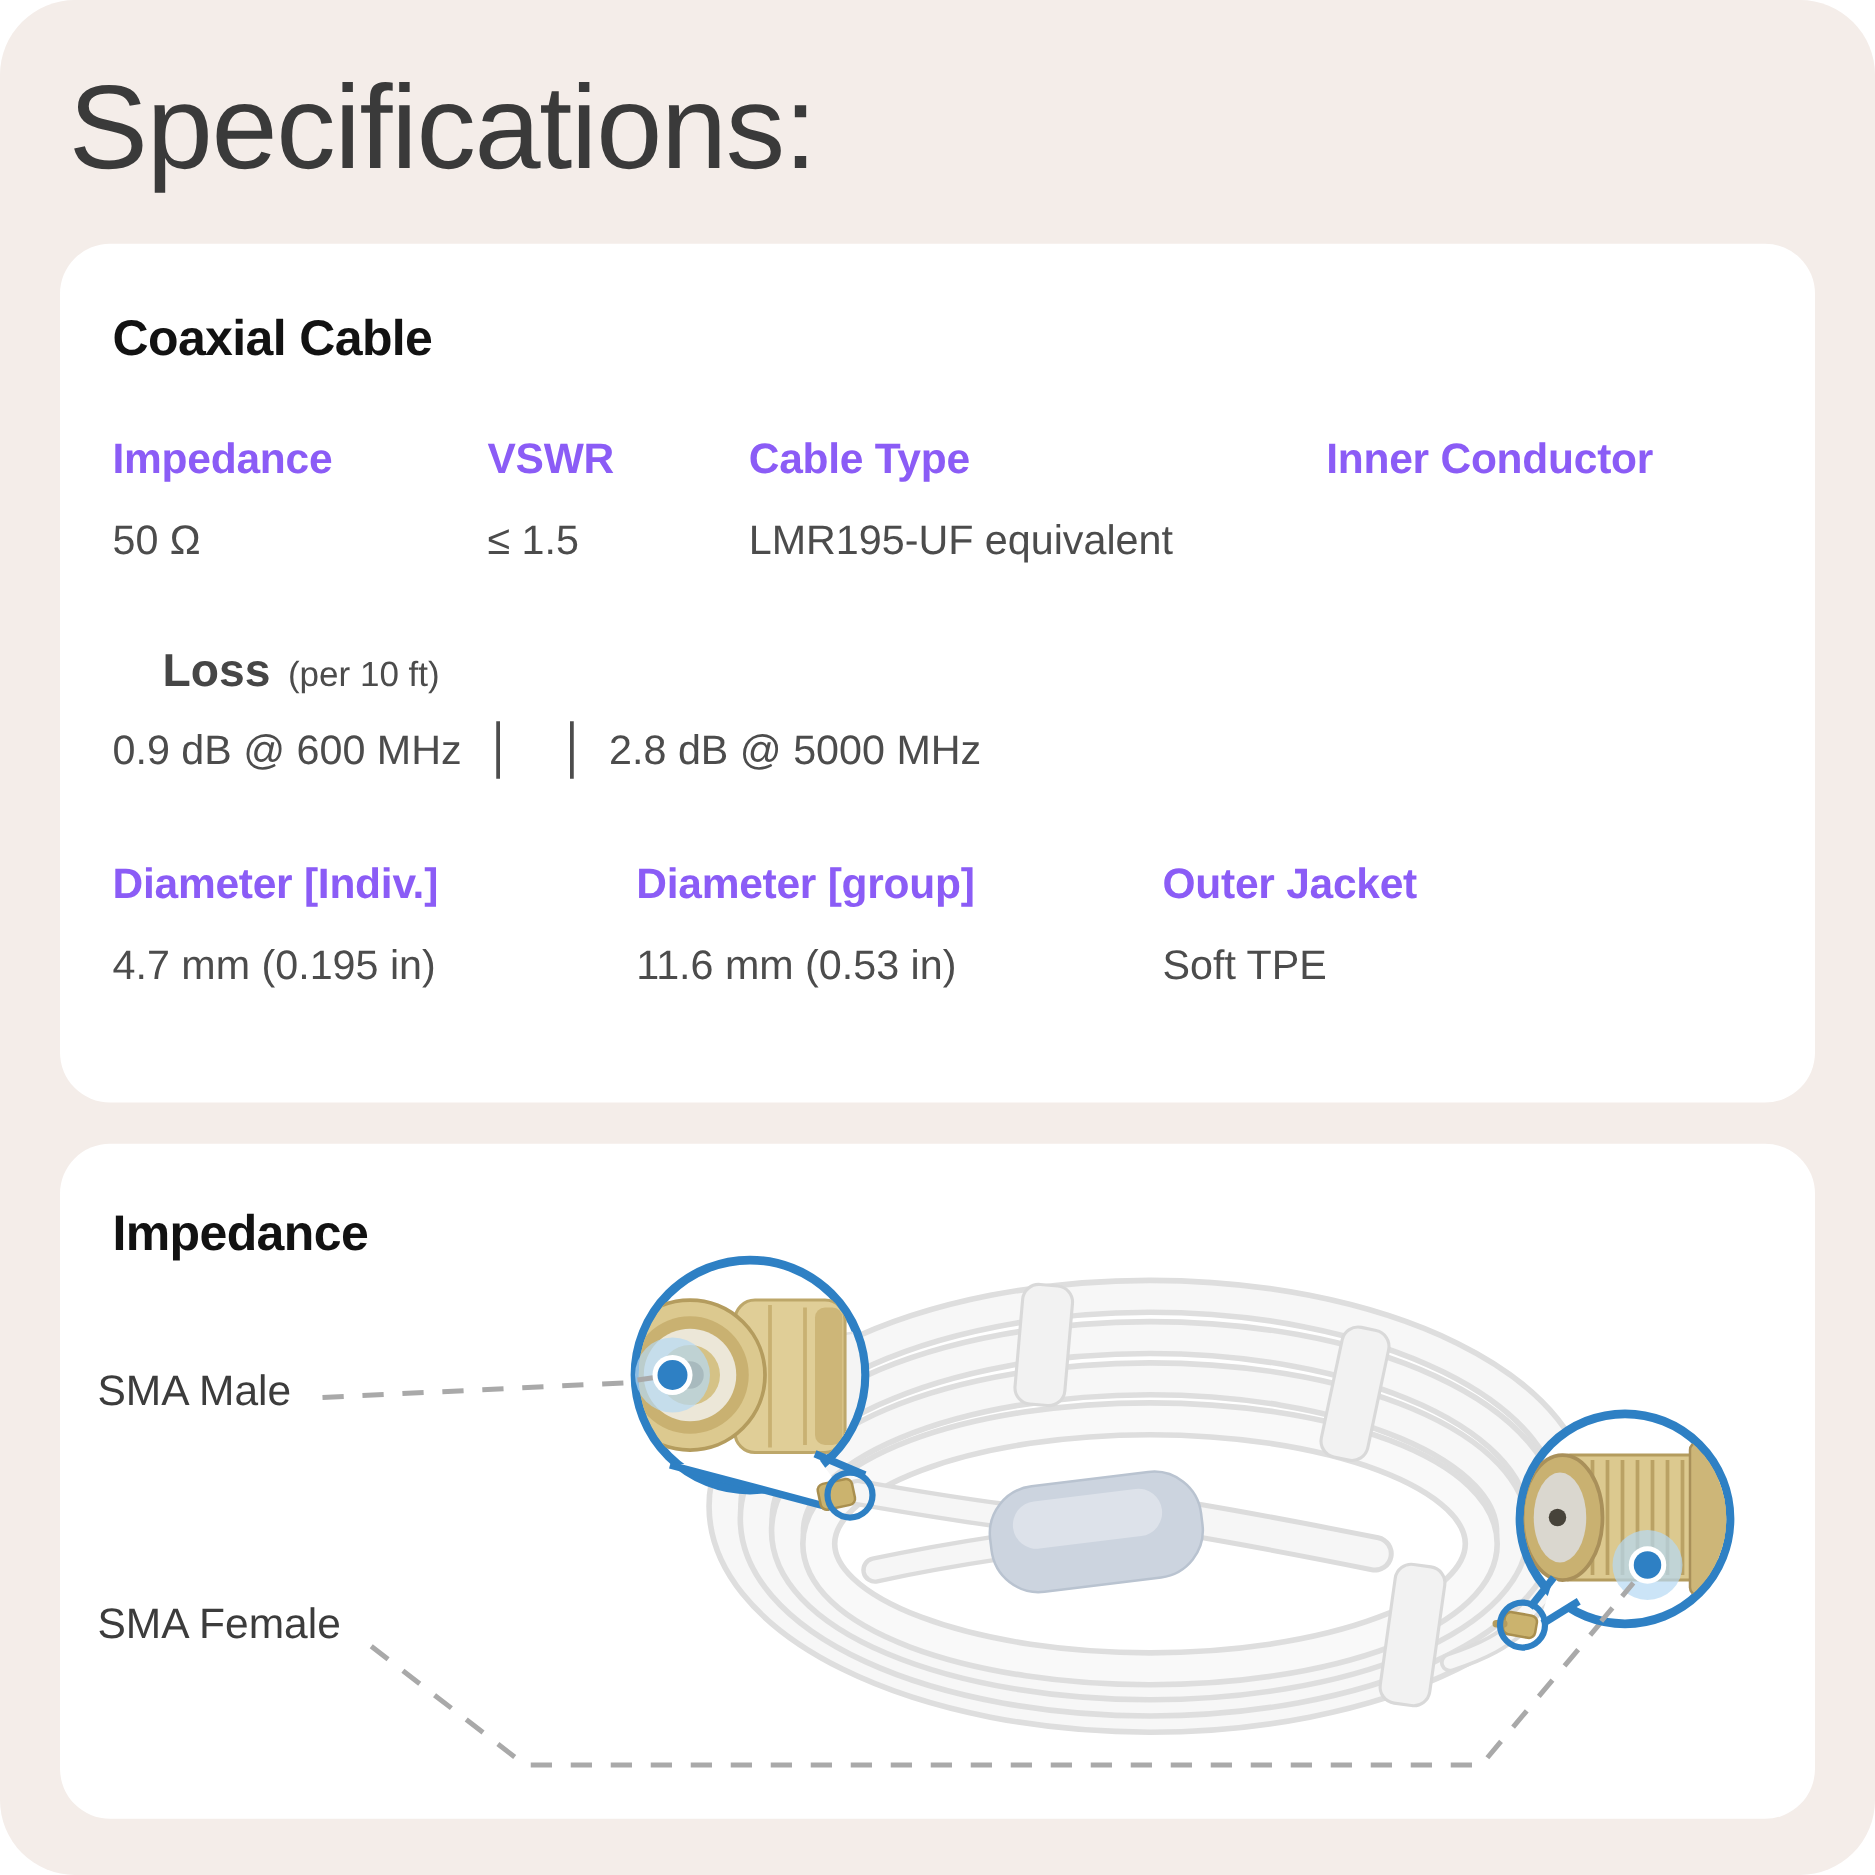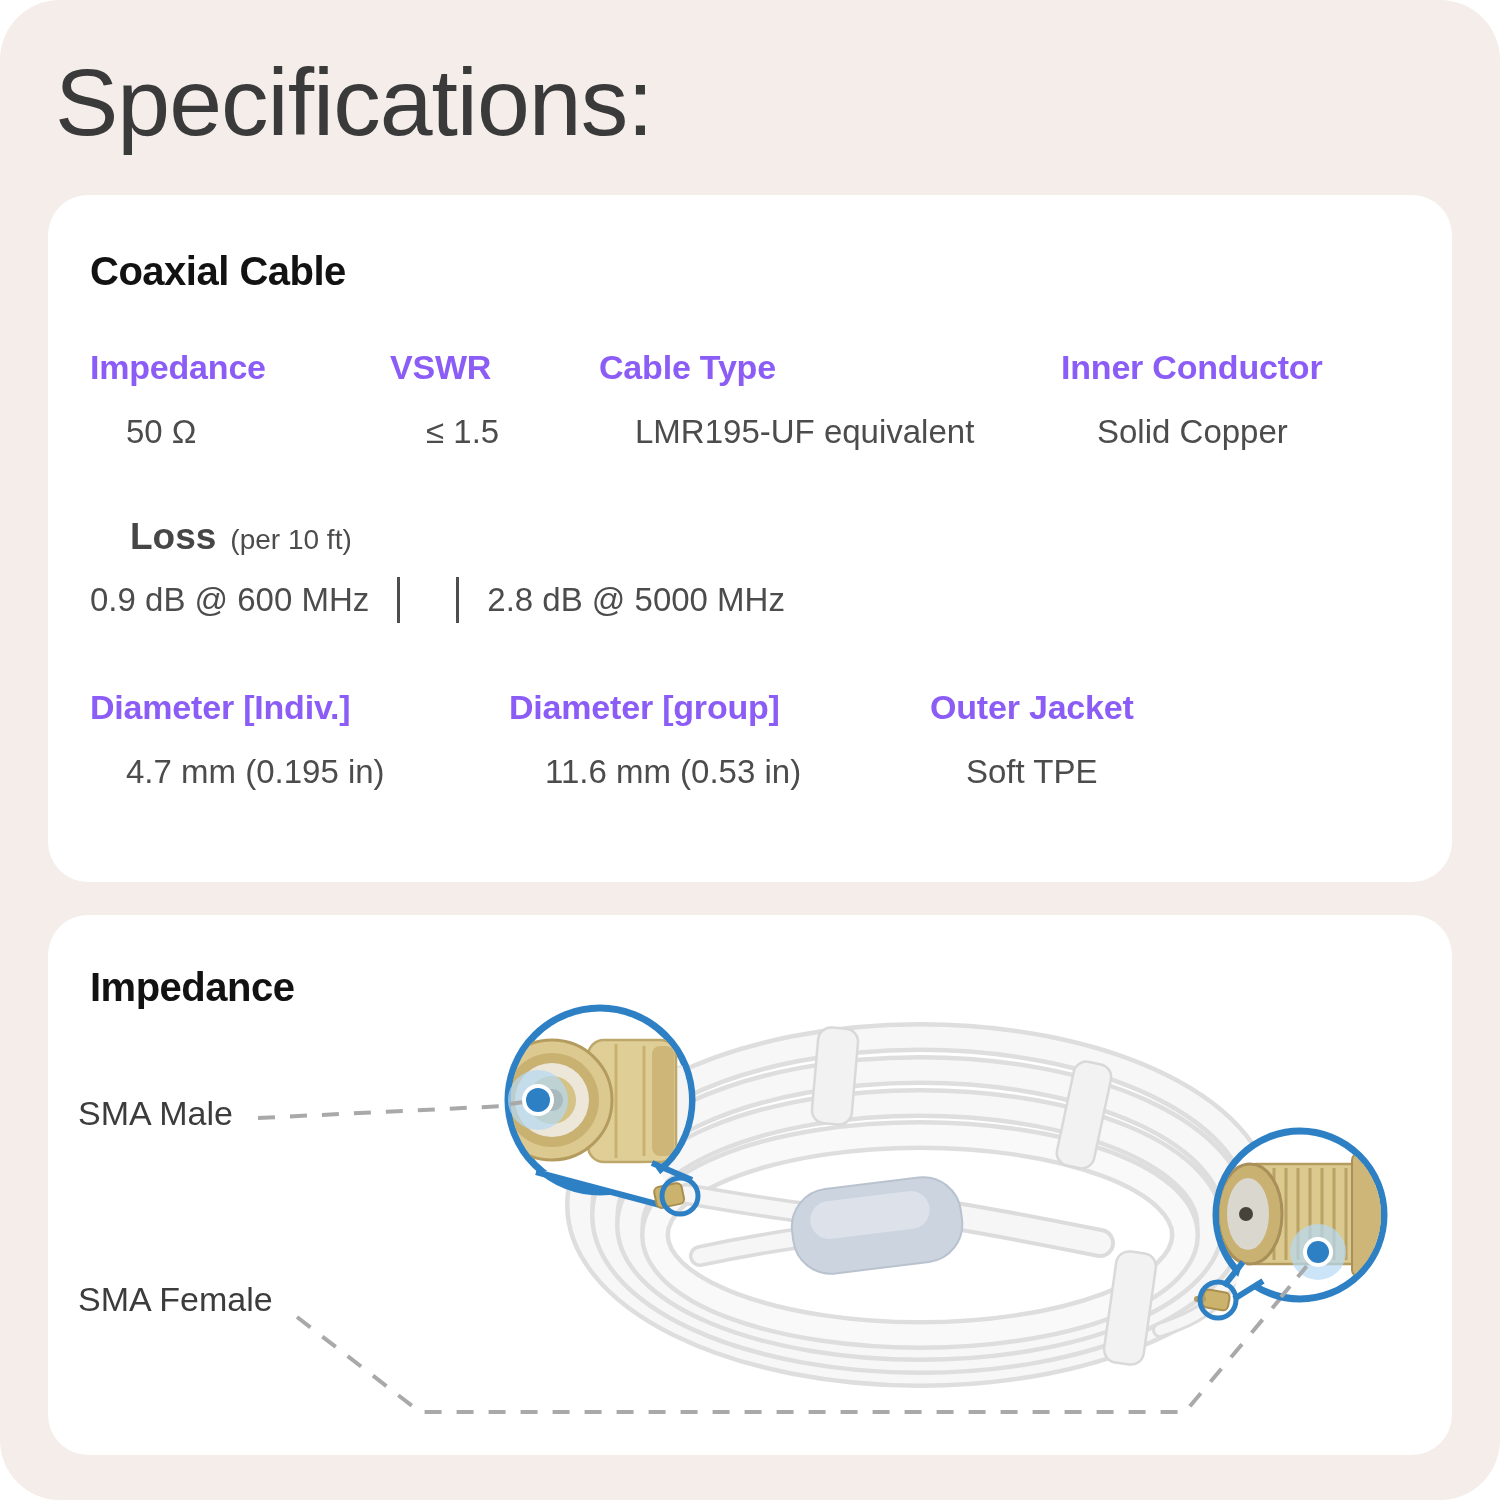--- a/index.html
+++ b/index.html
@@ -32,21 +32,21 @@
     letter-spacing:-0.5px; line-height:1.2;
   }
   .card1 .card-heading { top:52px; }
   .card2 .card-heading { top:48px; }
 
   .spec-row { position:absolute; left:42px; right:42px; }
   .row1 { top:152px; }
   .row2 { top:492px; }
   .spec-col { position:absolute; top:0; }
   .spec-label { font-size:34px; font-weight:700; color:#8b5cf6; line-height:1.2; letter-spacing:-0.2px; }
-  .spec-value { font-size:33px; font-weight:400; color:#4c4c4c; line-height:1.2; margin-top:24px;margin-left:36px; }
+  .spec-value { font-size:33px; font-weight:400; color:#4c4c4c; line-height:1.2; margin-top:24px; }
 
   .loss-block { position:absolute; left:42px; top:320px; }
   .loss-title-line { display:flex; align-items:baseline; gap:14px; }
   .loss-label { font-size:37px; font-weight:700; color:#464646; line-height:1.2;margin-left:40px; }
   .loss-note { font-size:28px; font-weight:400; color:#4c4c4c; }
   .loss-values { margin-top:18px; display:flex; align-items:center; font-size:33px; color:#4c4c4c; }
   .vdiv { display:inline-block; width:3px; height:46px; background:#4d4d4d; margin:0 28px; }
 
   .conn-label {
     position:absolute; left:30px;
@@ -76,21 +76,20 @@
       <div class="spec-col" style="left:300px">
         <div class="spec-label">VSWR</div>
         <div class="spec-value">≤ 1.5</div>
       </div>
       <div class="spec-col" style="left:509px">
         <div class="spec-label">Cable Type</div>
         <div class="spec-value">LMR195-UF equivalent</div>
       </div>
       <div class="spec-col" style="left:971px">
         <div class="spec-label">Inner Conductor</div>
-        <div class="spec-value">Solid Copper</div>
       </div>
     </div>
 
     <div class="loss-block">
       <div class="loss-title-line">
         <span class="loss-label">Loss</span>
         <span class="loss-note">(per 10 ft)</span>
       </div>
       <div class="loss-values">
         <span>0.9 dB @ 600 MHz</span>

